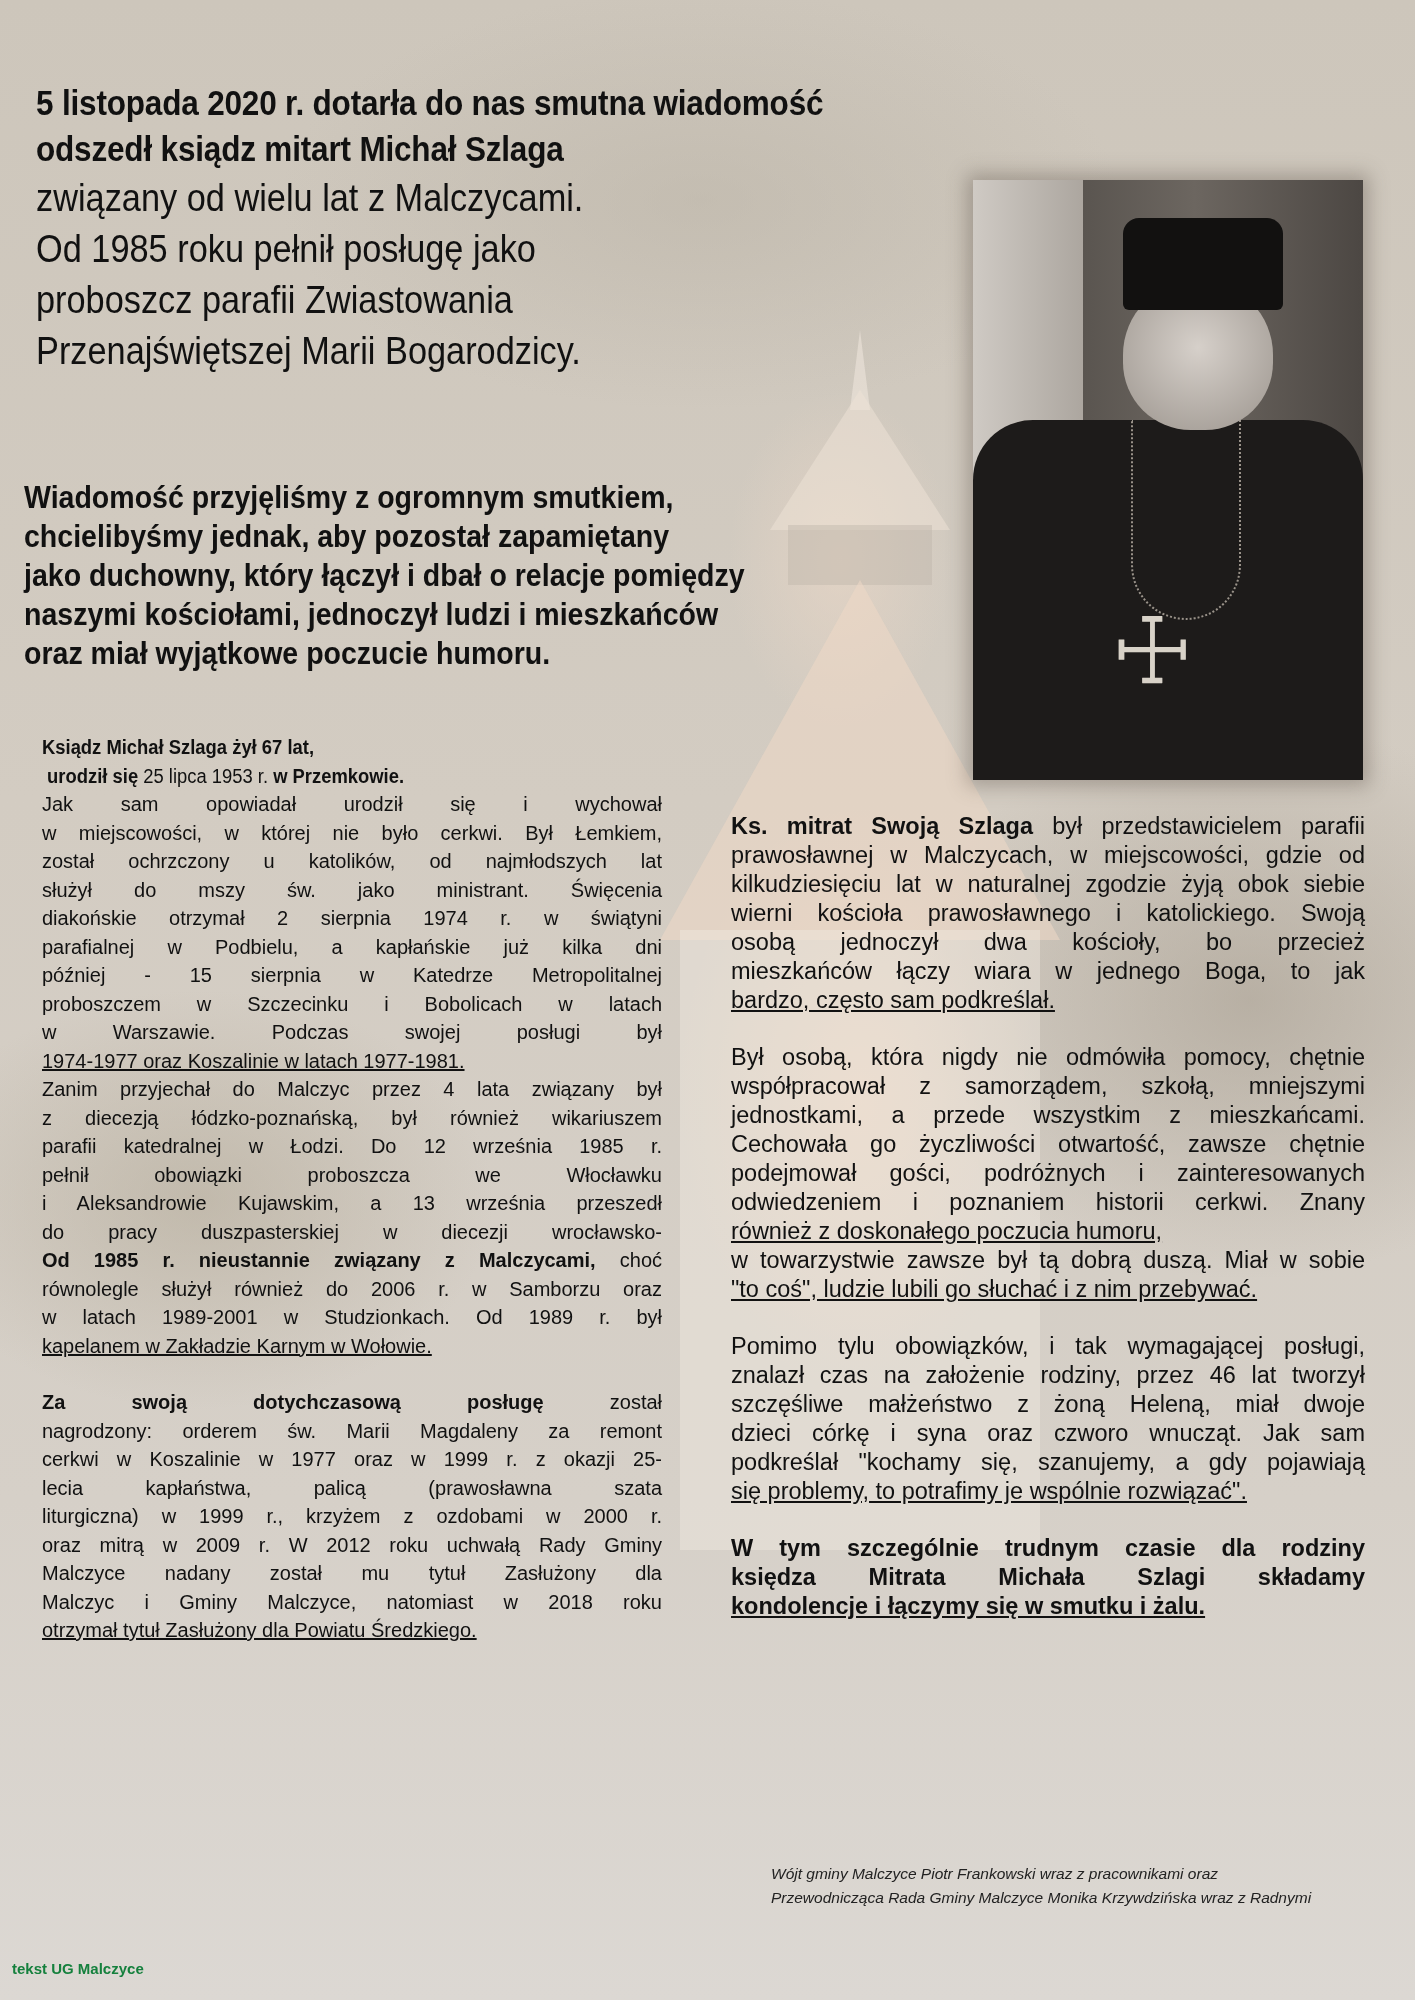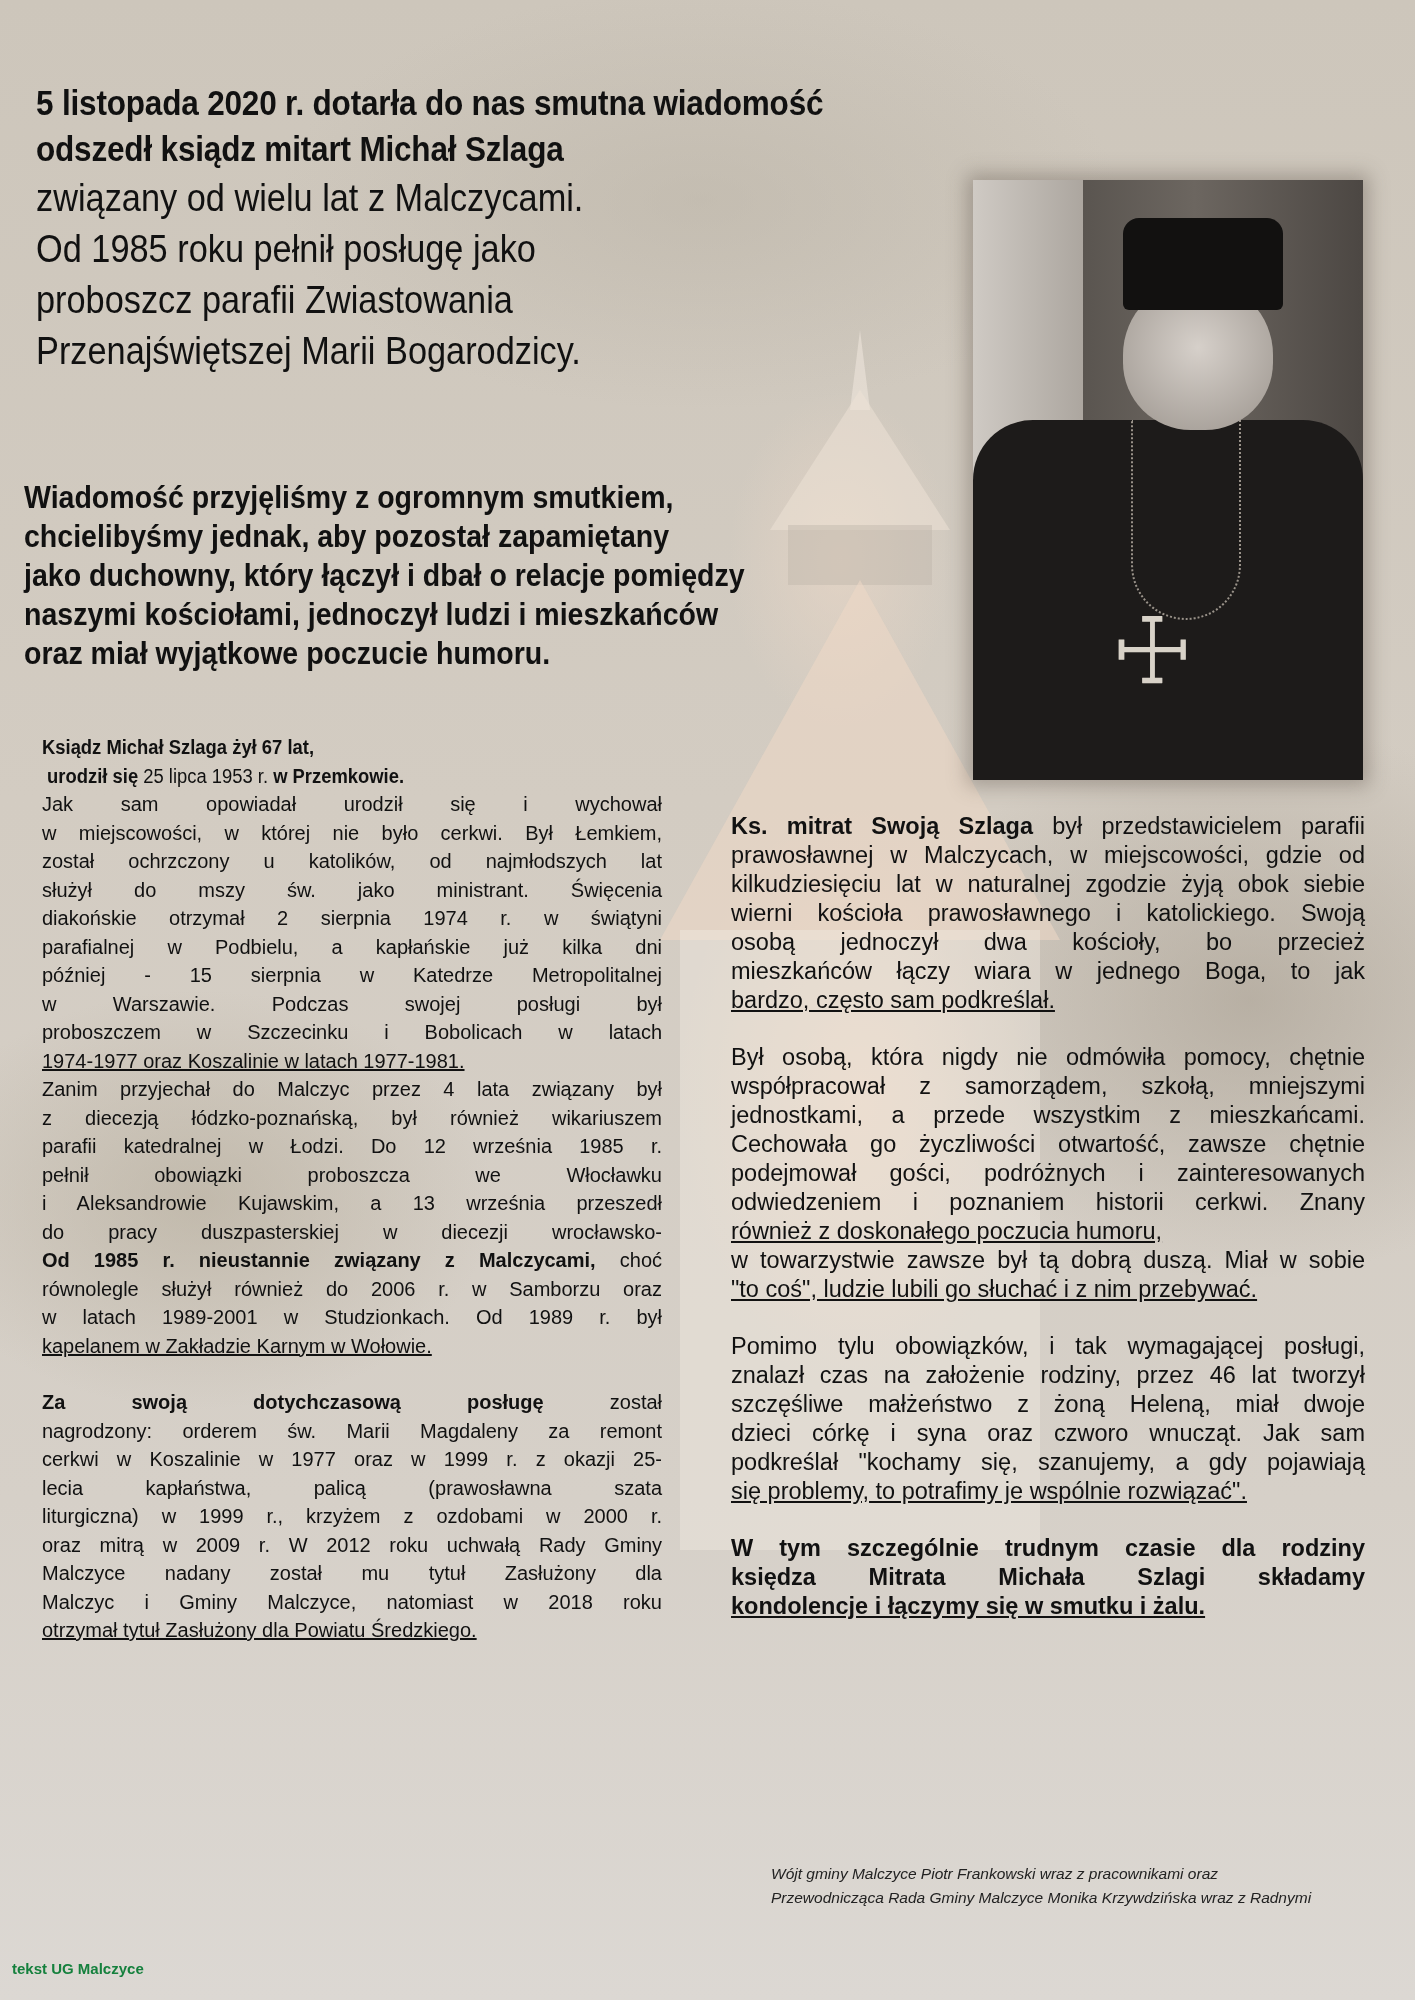--- a/index.html
+++ b/index.html
@@ -101,22 +101,22 @@
     <div>&nbsp;<span class="b">urodził się</span> <span>25 lipca 1953 r.</span><span class="b"> w Przemkowie.</span></div>
   </div>
   <div class="lines just">
     <span class="ln">Jak sam opowiadał urodził się i wychował</span>
     <span class="ln">w miejscowości, w której nie było cerkwi. Był Łemkiem,</span>
     <span class="ln">został ochrzczony u katolików, od najmłodszych lat</span>
     <span class="ln">służył do mszy św. jako ministrant. Święcenia</span>
     <span class="ln">diakońskie otrzymał 2 sierpnia 1974 r. w świątyni</span>
     <span class="ln">parafialnej w Podbielu, a kapłańskie już kilka dni</span>
     <span class="ln">później - 15 sierpnia w Katedrze Metropolitalnej</span>
+    <span class="ln">proboszczem w Szczecinku i Bobolicach w latach</span>
     <span class="ln">w Warszawie. Podczas swojej posługi był</span>
-    <span class="ln">proboszczem w Szczecinku i Bobolicach w latach</span>
     <span class="ln last">1974-1977 oraz Koszalinie w latach 1977-1981.</span>
   </div>
   <div class="lines just">
     <span class="ln">Zanim przyjechał do Malczyc przez 4 lata związany był</span>
     <span class="ln">z diecezją łódzko-poznańską, był również wikariuszem</span>
     <span class="ln">parafii katedralnej w Łodzi. Do 12 września 1985 r.</span>
     <span class="ln">pełnił obowiązki proboszcza we Włocławku</span>
     <span class="ln">i Aleksandrowie Kujawskim, a 13 września przeszedł</span>
     <span class="ln">do pracy duszpasterskiej w diecezji wrocławsko-</span>
   </div>

